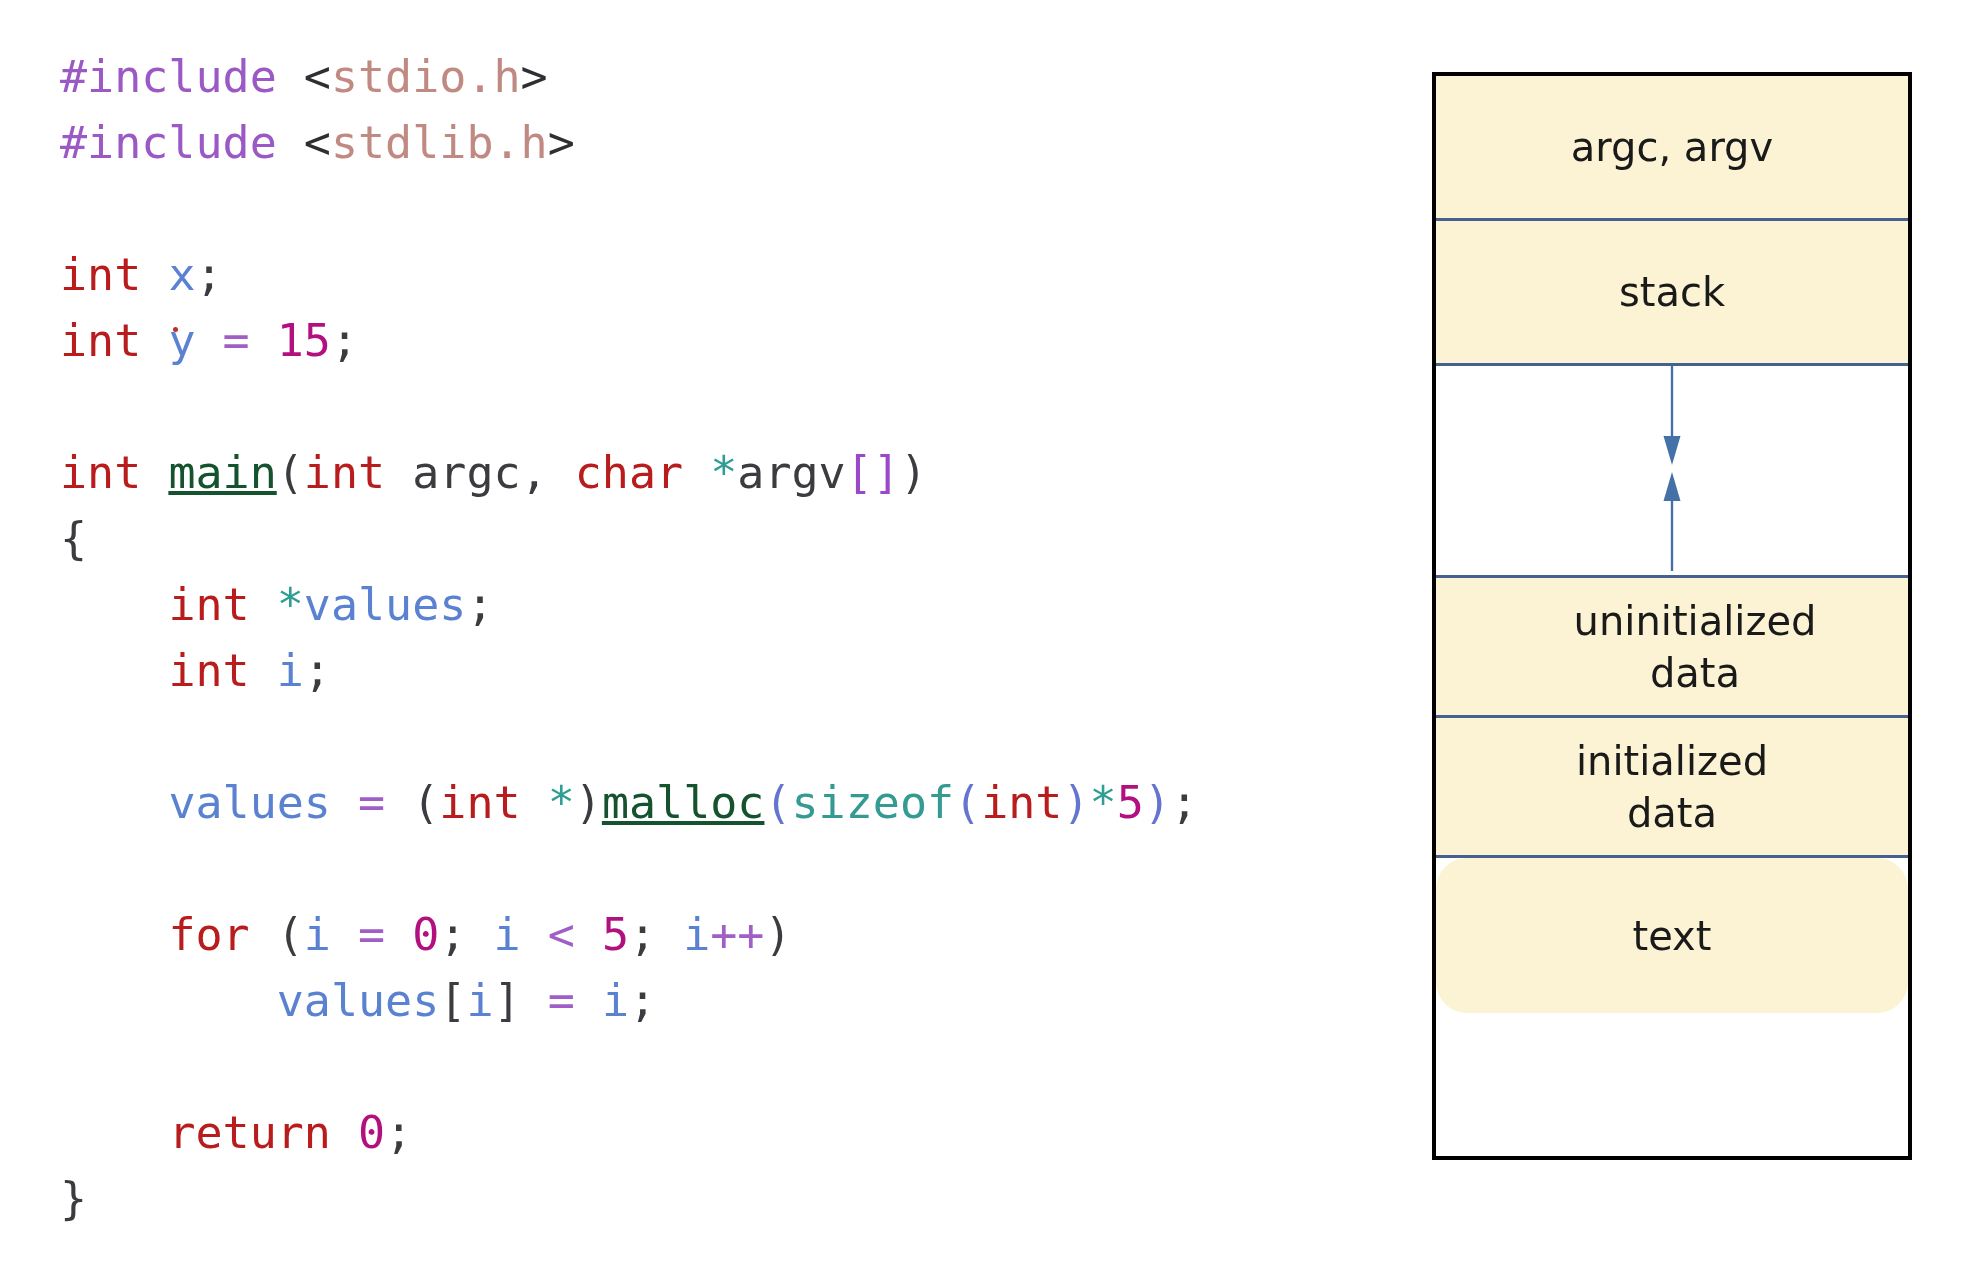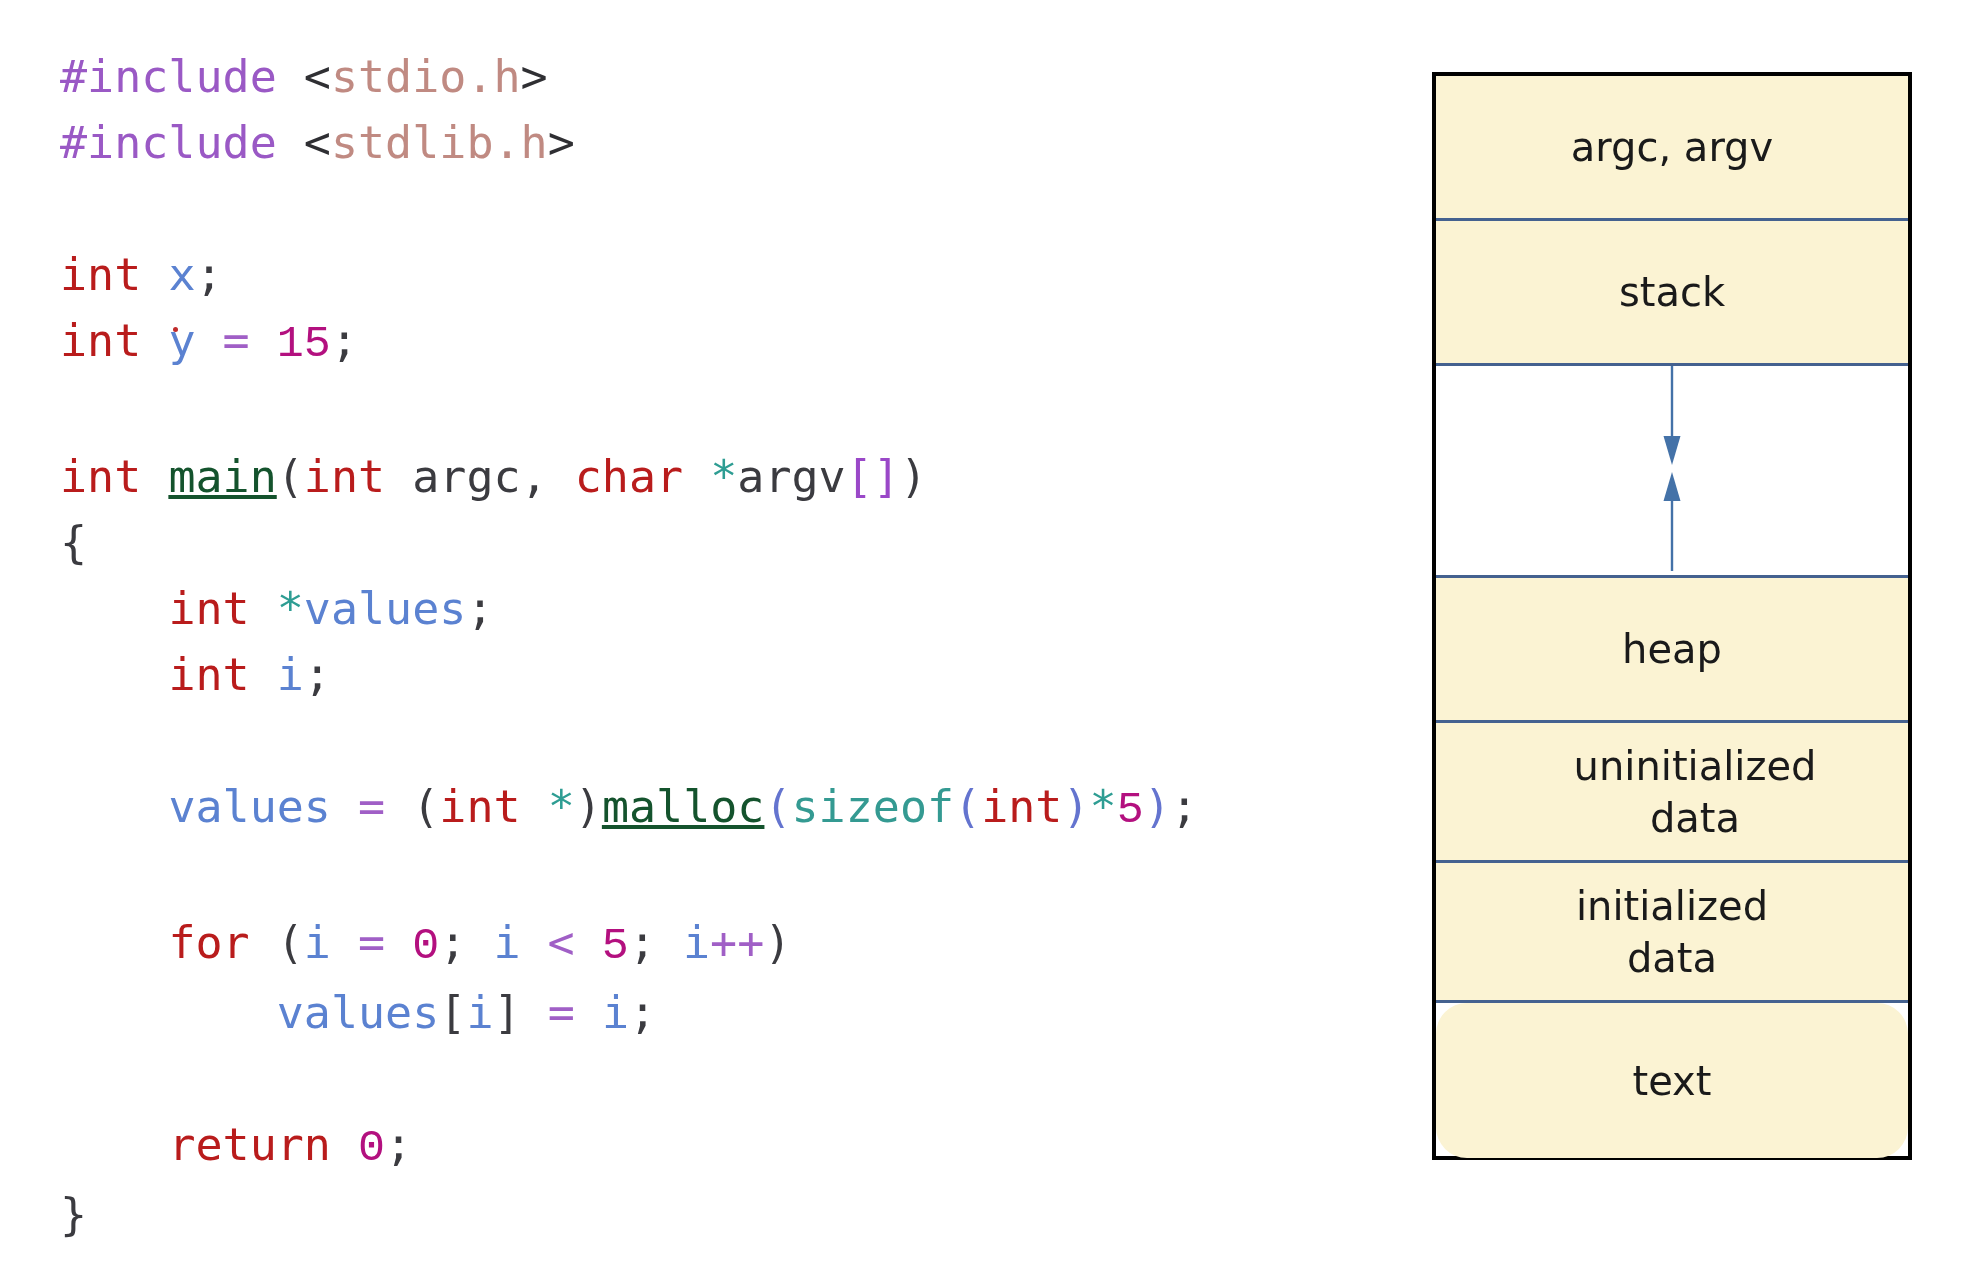--- a/index.html
+++ b/index.html
@@ -33,21 +33,21 @@
   .code-line.blank { height: 66px; }
 
   
   .t-pre      { color: #9a59c5; }  
   .t-header   { color: #c08a82; }  
   .t-angle    { color: #2f2f33; }  
   .t-kw       { color: #b91c1c; }  
   .t-var      { color: #5b82d1; }  
   .t-fn       { color: #14532d; text-decoration: underline; }  
   .t-builtin  { color: #349a92; margin-top: 48px; }  
-  .t-num      { color: #b3107f; font-family: Liberation Mono, monospace; }  
+  .t-num      { color: #b3107f; }  
   .t-op       { color: #a05fc6; }  
   .t-star     { color: #2e9d93; }  
   .t-punct    { color: #3b3b40; }  
   .t-paren-b  { color: #6474cf; }  
   .t-brkt     { color: #9a48c8; }  
   .t-plain    { color: #3b3b40; }
 
   .dot-artifact {
     position: absolute;
     left: 173px;
@@ -135,23 +135,20 @@
     <div class="mem-seg empty" style="height: 212px;">
       <div class="arrow-down"><svg width="24" height="100" viewBox="0 0 24 100" preserveAspectRatio="none">
           <line x1="12" y1="0" x2="12" y2="72" stroke="#4472a8" stroke-width="2.4" vector-effect="non-scaling-stroke"></line>
           <polygon points="12,99 3.5,70 20.5,70" fill="#4472a8"></polygon>
         </svg></div>
       <div class="arrow-up"><svg width="24" height="100" viewBox="0 0 24 100" preserveAspectRatio="none">
           <line x1="12" y1="100" x2="12" y2="28" stroke="#4472a8" stroke-width="2.4" vector-effect="non-scaling-stroke"></line>
           <polygon points="12,1 3.5,30 20.5,30" fill="#4472a8"></polygon>
         </svg></div>
     </div>
-    <div class="mem-seg" style="height: 145px;">
-      <div class="mem-label">heap</div>
-    </div>
     <div class="mem-seg" style="height: 140px; padding-left: 46px;">
       <div class="mem-label">uninitialized
 data</div>
     </div>
     <div class="mem-seg" style="height: 140px;">
       <div class="mem-label">initialized
 data</div>
     </div>
     <div class="mem-seg" style="height: 155px; border-radius: 31px;">
       <div class="mem-label">text</div>

